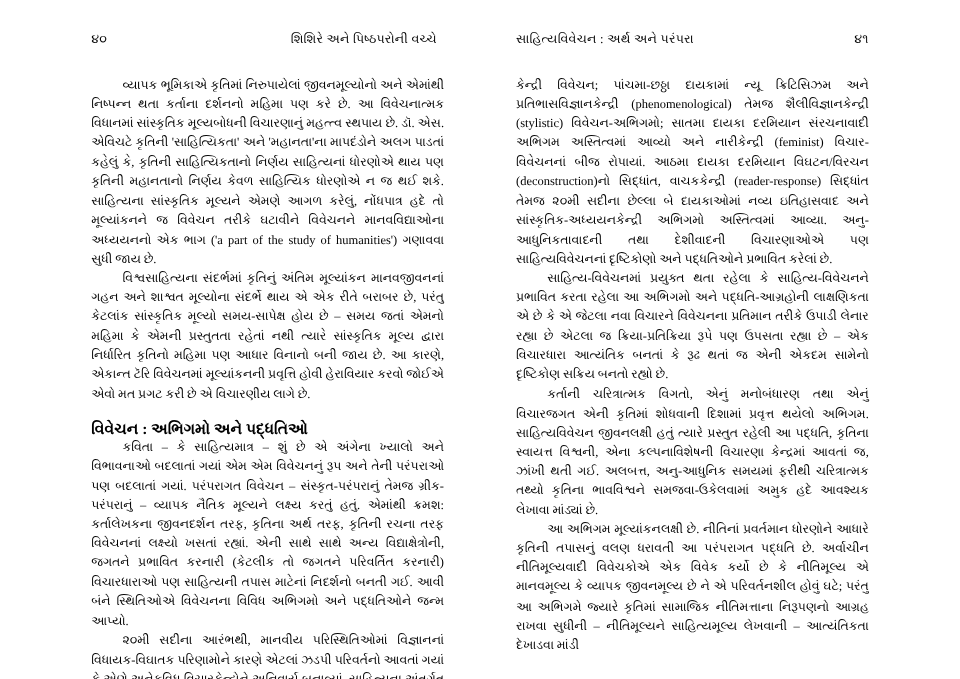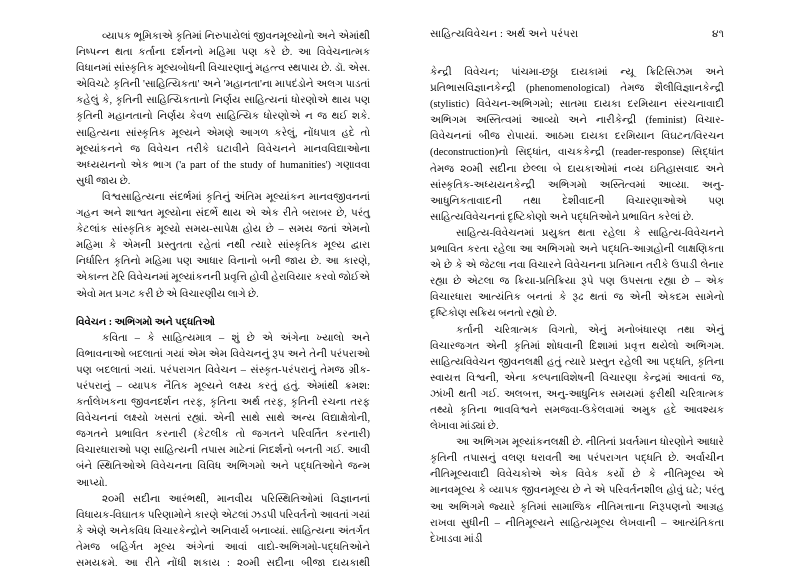--- a/index.html
+++ b/index.html
@@ -77,32 +77,36 @@
     text-align: justify;
     word-spacing: -0.2px;
   }
   .para.no-indent { text-indent: 0; margin-top: 16px; }
 
   .heading {
     margin: 12px 0 0 0;
     font-weight: bold;
     text-indent: 0;
     text-align: left;
-    font-size: 10px;
+    font-size: 13px;
     line-height: 16.1px;
   }
   .heading + .para { margin-top: 0; }
 </style>
 </head>
 <body>
 
 <div class="spread">
 
   <div class="page page-left">
 
+    <div class="running-head left-head">
+      <span class="folio">૪૦</span>
+      <span class="head-title">શિશિરે અને પિષ્ઠપરોની વચ્ચે</span>
+    </div>
 
     <div class="column">
       <p class="para">વ્યાપક ભૂમિકાએ કૃતિમાં નિરુપાયેલાં જીવનમૂલ્યોનો અને એમાંથી નિષ્પન્ન થતા કર્તાના દર્શનનો મહિમા પણ કરે છે. આ વિવેચનાત્મક વિધાનમાં સાંસ્કૃતિક મૂલ્યબોધની વિચારણાનું મહત્ત્વ સ્થપાય છે. ડૉ. એસ. એવિચટે કૃતિની 'સાહિત્યિકતા' અને 'મહાનતા'ના માપદંડોને અલગ પાડતાં કહેલું કે, કૃતિની સાહિત્યિકતાનો નિર્ણય સાહિત્યનાં ધોરણોએ થાય પણ કૃતિની મહાનતાનો નિર્ણય કેવળ સાહિત્યિક ધોરણોએ ન જ થઈ શકે. સાહિત્યના સાંસ્કૃતિક મૂલ્યને એમણે આગળ કરેલું, નોંધપાત્ર હદે તો મૂલ્યાંકનને જ વિવેચન તરીકે ઘટાવીને વિવેચનને માનવવિદ્યાઓના અધ્યયનનો એક ભાગ ('a part of the study of humanities') ગણાવવા સુધી જાય છે.</p>
       <p class="para">વિશ્વસાહિત્યના સંદર્ભમાં કૃતિનું અંતિમ મૂલ્યાંકન માનવજીવનનાં ગહન અને શાશ્વત મૂલ્યોના સંદર્ભે થાય એ એક રીતે બરાબર છે, પરંતુ કેટલાંક સાંસ્કૃતિક મૂલ્યો સમય-સાપેક્ષ હોય છે – સમય જતાં એમનો મહિમા કે એમની પ્રસ્તુતતા રહેતાં નથી ત્યારે સાંસ્કૃતિક મૂલ્ય દ્વારા નિર્ધારિત કૃતિનો મહિમા પણ આધાર વિનાનો બની જાય છે. આ કારણે, એકાન્ત ટૅરિ વિવેચનમાં મૂલ્યાંકનની પ્રવૃત્તિ હોવી હેરાવિયાર કરવો જોઈએ એવો મત પ્રગટ કરી છે એ વિચારણીય લાગે છે.</p>
 
       <p class="heading">વિવેચન : અભિગમો અને પદ્ધતિઓ</p>
 
       <p class="para">કવિતા – કે સાહિત્યમાત્ર – શું છે એ અંગેના ખ્યાલો અને વિભાવનાઓ બદલાતાં ગયાં એમ એમ વિવેચનનું રૂપ અને તેની પરંપરાઓ પણ બદલાતાં ગયાં. પરંપરાગત વિવેચન – સંસ્કૃત-પરંપરાનું તેમજ ગ્રીક-પરંપરાનું – વ્યાપક નૈતિક મૂલ્યને લક્ષ્ય કરતું હતું. એમાંથી ક્રમશ: કર્તાલેખકના જીવનદર્શન તરફ, કૃતિના અર્થ તરફ, કૃતિની રચના તરફ વિવેચનનાં લક્ષ્યો ખસતાં રહ્યાં. એની સાથે સાથે અન્ય વિદ્યાક્ષેત્રોની, જગતને પ્રભાવિત કરનારી (કેટલીક તો જગતને પરિવર્તિત કરનારી) વિચારધારાઓ પણ સાહિત્યની તપાસ માટેનાં નિદર્શનો બનતી ગઈ. આવી બંને સ્થિતિઓએ વિવેચનના વિવિધ અભિગમો અને પદ્ધતિઓને જન્મ આપ્યો.</p>
       <p class="para">૨૦મી સદીના આરંભથી, માનવીય પરિસ્થિતિઓમાં વિજ્ઞાનનાં વિધાયક-વિઘાતક પરિણામોને કારણે એટલાં ઝડપી પરિવર્તનો આવતાં ગયાં કે એણે અનેકવિધ વિચારકેન્દ્રોને અનિવાર્ય બનાવ્યાં. સાહિત્યના અંતર્ગત તેમજ બહિર્ગત મૂલ્ય અંગેનાં આવાં વાદો-અભિગમો-પદ્ધતિઓને સમયક્રમે, આ રીતે નોંધી શકાય : ૨૦મી સદીના બીજા દાયકાથી માર્ક્સવાદ અને ત્રીજા-ચોથા દાયકામાં રશિયન સ્વરૂપવાદ; ચોથા-પાંચમા દાયકા દરમિયાન પુરાકથાપ્રતીક (myth) કે આદિબિંબ-(archetype)-</p>
     </div>

